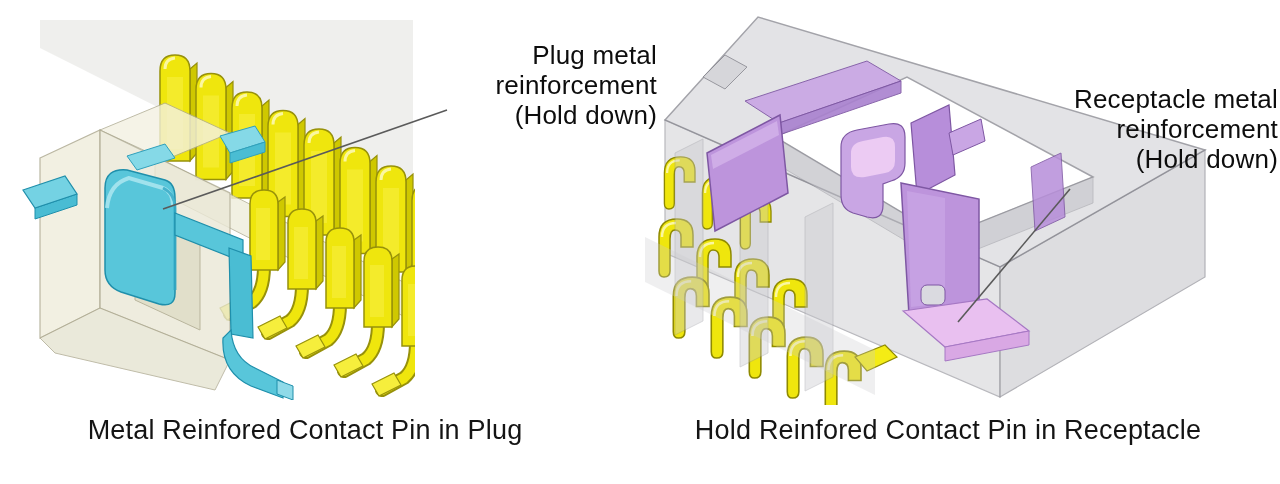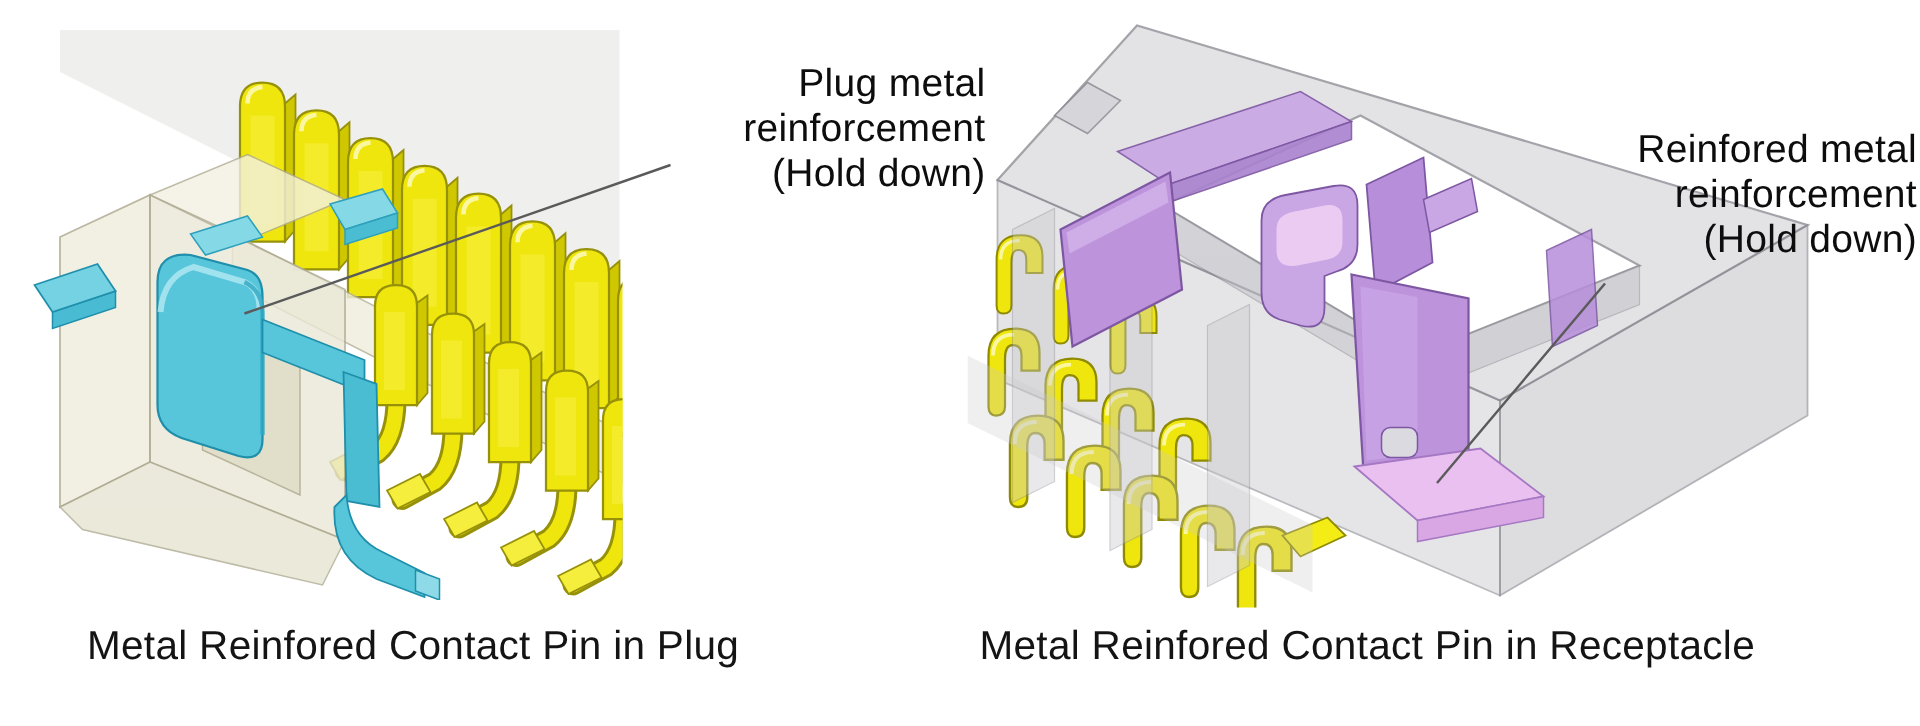--- a/index.html
+++ b/index.html
@@ -9,21 +9,21 @@
     font-family:"Liberation Sans","DejaVu Sans",sans-serif;
     color:#161616;
   }
   .fig{position:absolute;}
   .annotation{
     position:absolute;text-align:right;
     font-size:26px;line-height:30px;color:#0d0d0d;
     letter-spacing:0.2px;
   }
   .caption{
-    position:absolute;
+    position:absolute;text-align:center;
     font-size:27px;line-height:32px;color:#141414;
     letter-spacing:0.2px;
   }
   .overlay{position:absolute;left:0;top:0;pointer-events:none;}
   svg{display:block;}
 </style>
 </head>
 <body>
 
 <div class="fig" style="left:15px;top:8px;width:400px;height:392px;">
@@ -168,20 +168,20 @@
   <path d="M1070,189 L958,322" stroke="#5a5a5a" stroke-width="1.6" fill="none"></path>
 </svg>
 
 <div class="annotation" style="left:445px;top:40px;width:212px;">
   <div>Plug metal</div>
   <div>reinforcement</div>
   <div>(Hold down)</div>
 </div>
 
 <div class="annotation" style="left:1022px;top:84px;width:256px;">
-  <div>Reinfored metal</div>
+  <div>Receptacle metal</div>
   <div>reinforcement</div>
   <div>(Hold down)</div>
 </div>
 
 <div class="caption" style="left:58px;top:414px;width:494px;">Metal Reinfored Contact Pin in Plug</div>
 
-<div class="caption" style="left:653px;top:414px;width:590px;">Metal Reinfored Contact Pin in Receptacle</div>
+<div class="caption" style="left:653px;top:414px;width:590px;">Hold Reinfored Contact Pin in Receptacle</div>
 
 </body></html>

